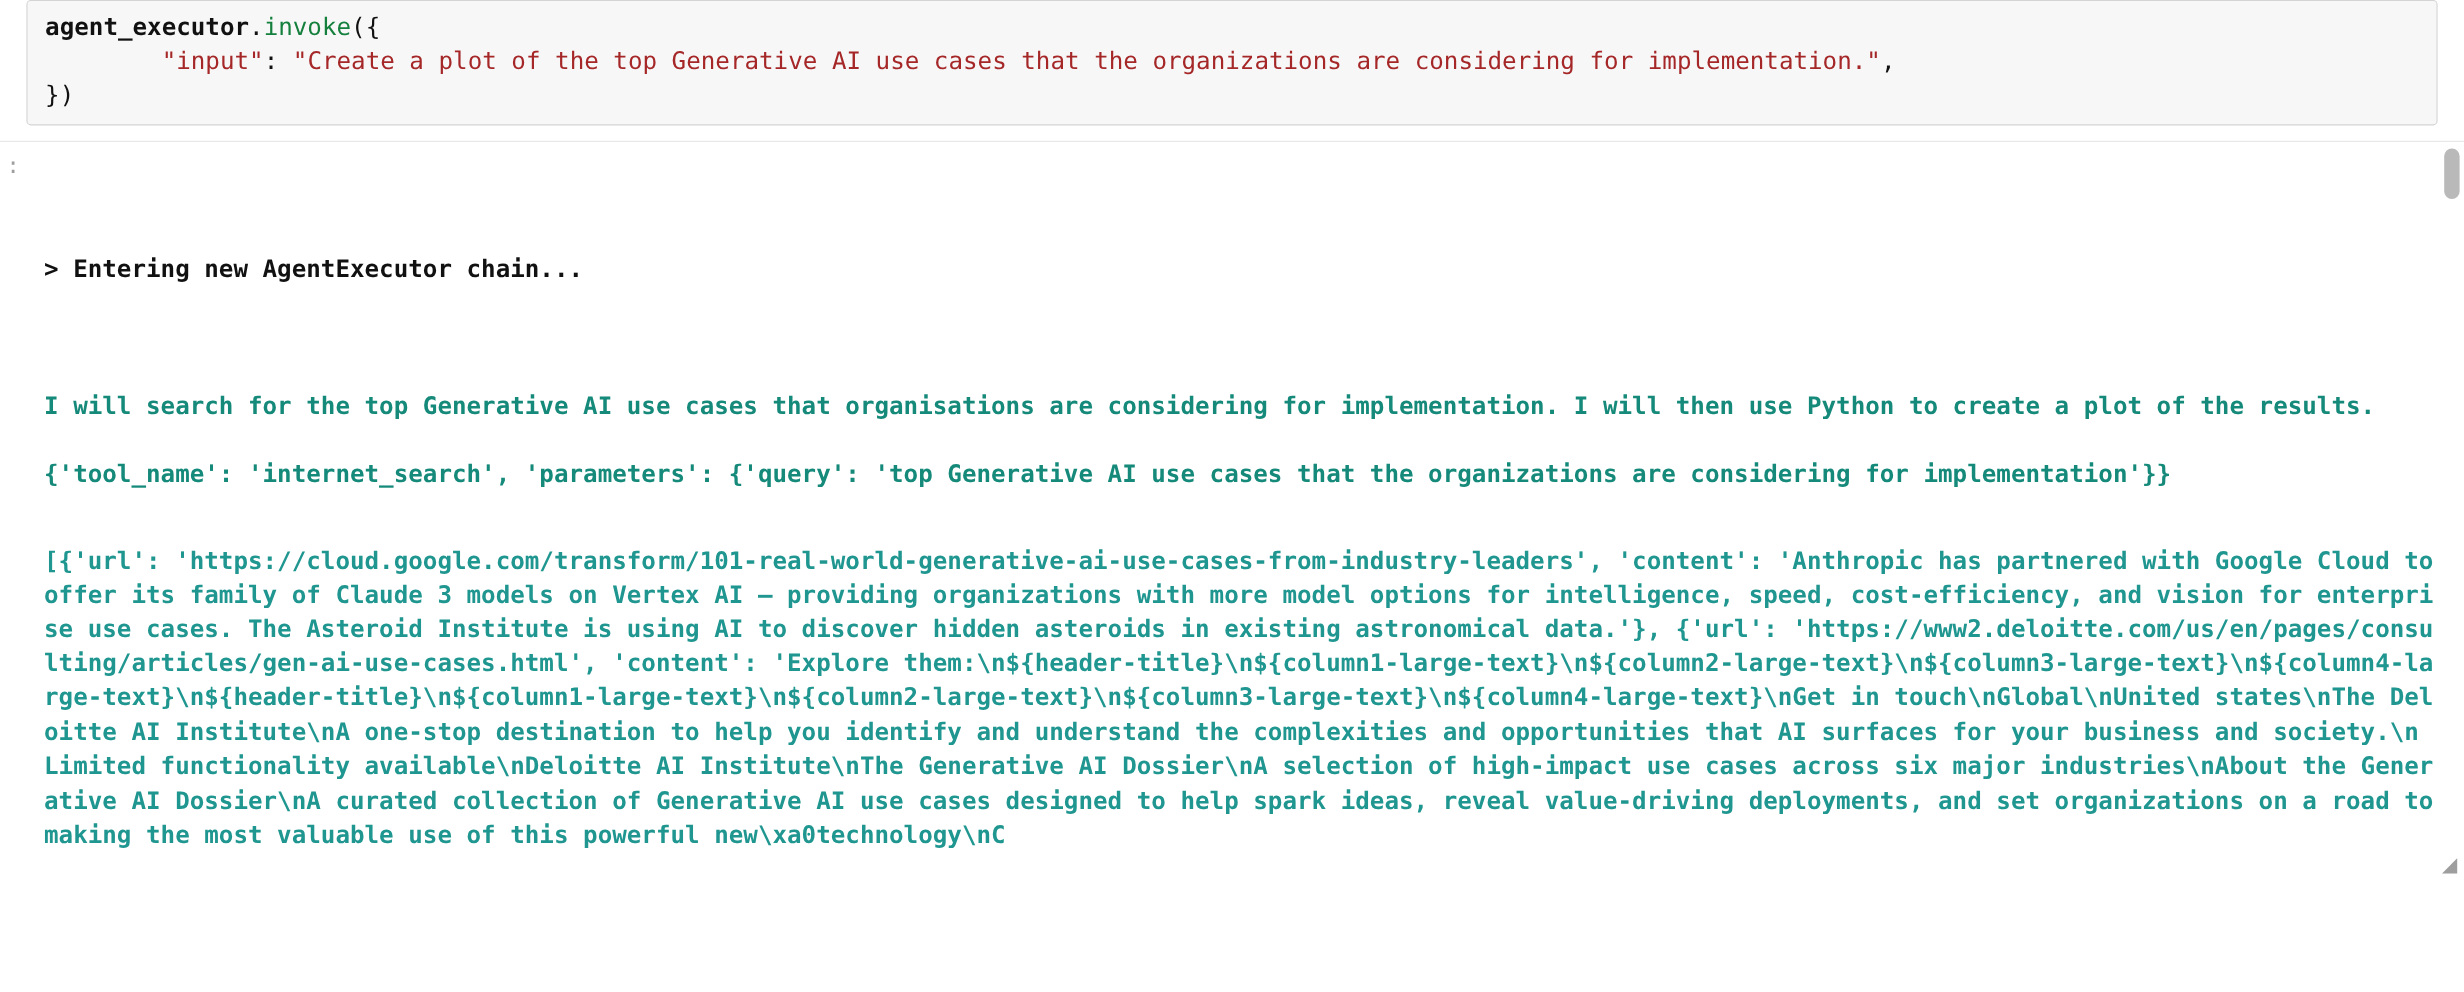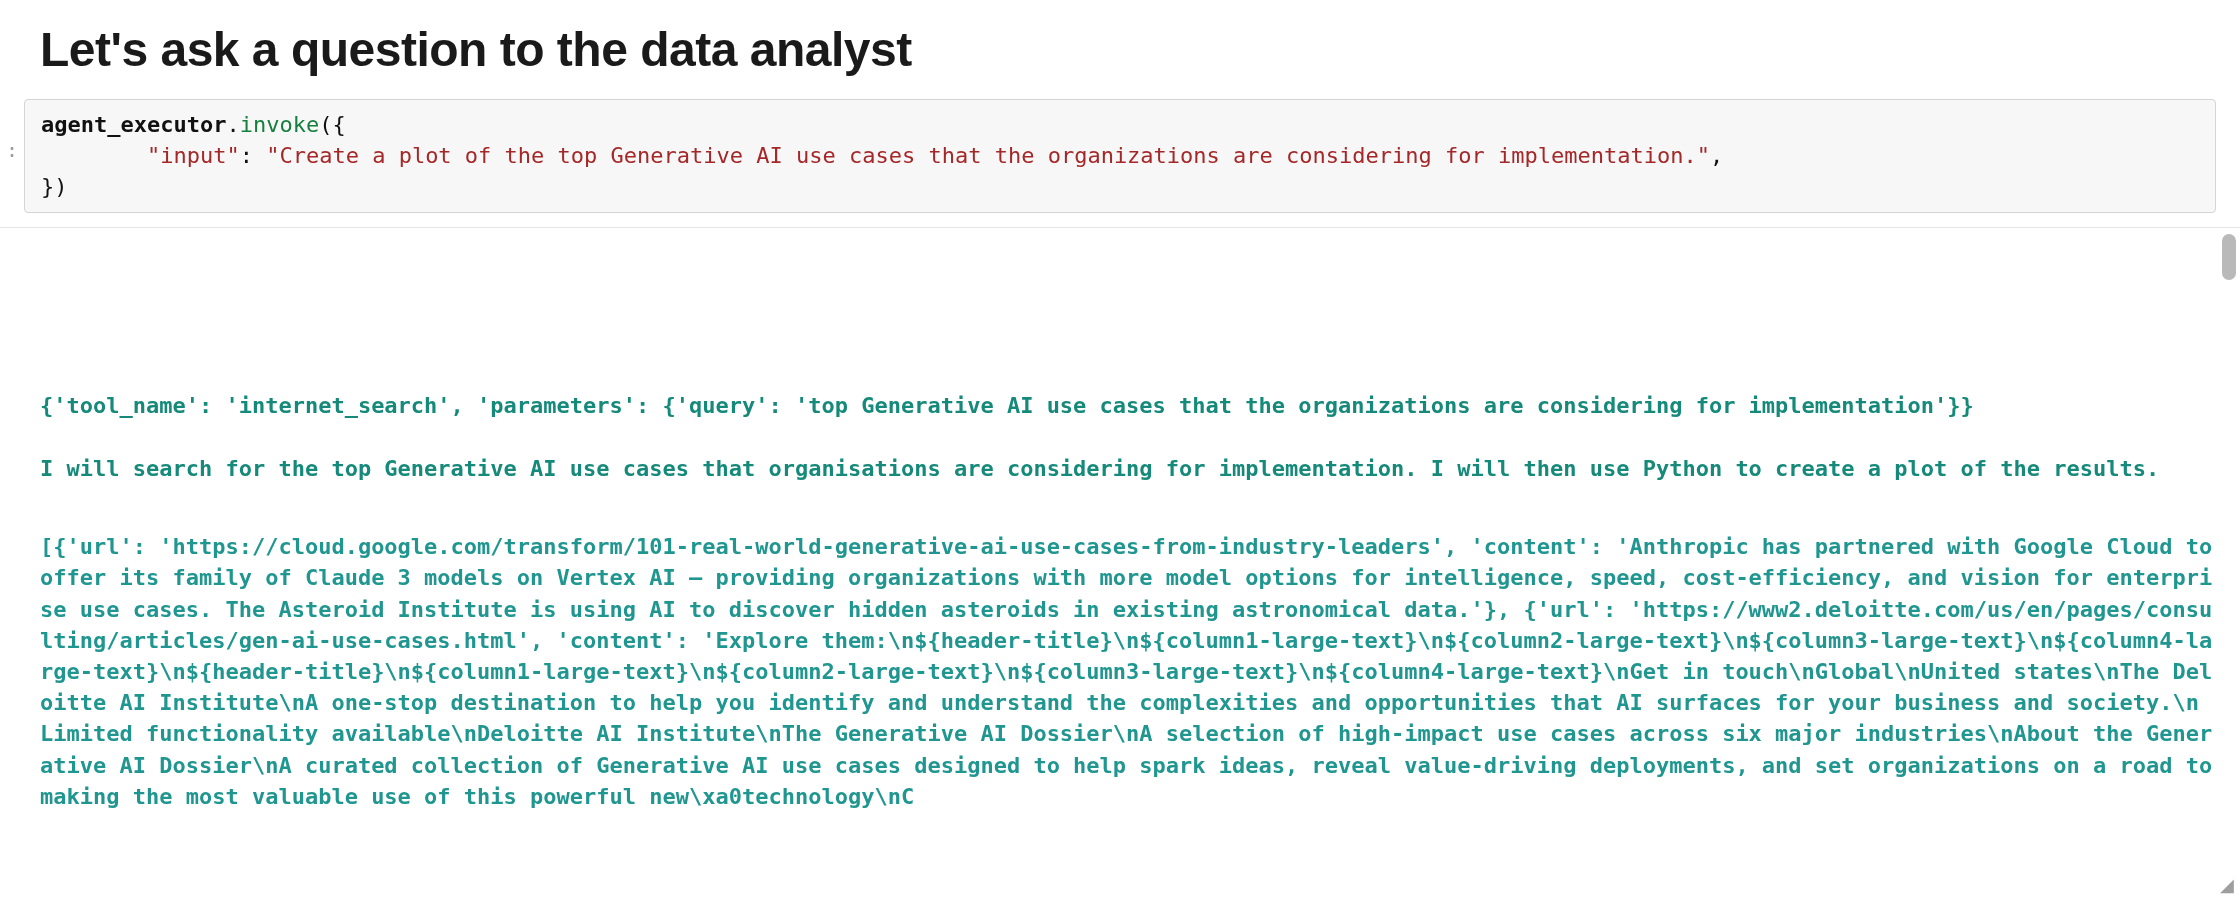--- a/index.html
+++ b/index.html
@@ -95,38 +95,38 @@
     font-size: 18px;
     line-height: 1;
     pointer-events: none;
   }
 </style>
 </head>
 <body>
 
 <div class="page">
 
-  <h1 class="heading">Let's ask a question to the data analyst</h1>
 
   <span class="prompt-gutter">:</span>
 
   <div class="code-cell"><span class="tok-obj">agent_executor</span><span class="tok-punc">.</span><span class="tok-attr">invoke</span><span class="tok-punc">({</span>
 <span>        </span><span class="tok-str">"input"</span><span class="tok-punc">: </span><span class="tok-str">"Create a plot of the top Generative AI use cases that the organizations are considering for implementation."</span><span class="tok-punc">,</span>
 <span class="tok-punc">})</span></div>
 
   <div class="output-wrap">
 
     <div class="scroll-track">
       <div class="scroll-thumb"></div>
     </div>
 
     <div class="output">
 <div class="out-blank"></div>
+<div class="out-strong">&gt; Entering new AgentExecutor chain...</div>
 <div class="out-blank"></div>
+<div class="out-green">I will search for the top Generative AI use cases that organisations are considering for implementation. I will then use Python to create a plot of the results.</div>
 <div class="out-green">{'tool_name': 'internet_search', 'parameters': {'query': 'top Generative AI use cases that the organizations are considering for implementation'}}</div>
-<div class="out-green">I will search for the top Generative AI use cases that organisations are considering for implementation. I will then use Python to create a plot of the results.</div>
 <div class="out-teal">[{'url': 'https://cloud.google.com/transform/101-real-world-generative-ai-use-cases-from-industry-leaders', 'content': 'Anthropic has partnered with Google Cloud to offer its family of Claude 3 models on Vertex AI — providing organizations with more model options for intelligence, speed, cost-efficiency, and vision for enterprise use cases. The Asteroid Institute is using AI to discover hidden asteroids in existing astronomical data.'}, {'url': 'https://www2.deloitte.com/us/en/pages/consulting/articles/gen-ai-use-cases.html', 'content': 'Explore them:\n${header-title}\n${column1-large-text}\n${column2-large-text}\n${column3-large-text}\n${column4-large-text}\n${header-title}\n${column1-large-text}\n${column2-large-text}\n${column3-large-text}\n${column4-large-text}\nGet in touch\nGlobal\nUnited states\nThe Deloitte AI Institute\nA one-stop destination to help you identify and understand the complexities and opportunities that AI surfaces for your business and society.\n Limited functionality available\nDeloitte AI Institute\nThe Generative AI Dossier\nA selection of high-impact use cases across six major industries\nAbout the Generative AI Dossier\nA curated collection of Generative AI use cases designed to help spark ideas, reveal value-driving deployments, and set organizations on a road to making the most valuable use of this powerful new\xa0technology\nC</div>
     </div>
 
     <div class="resize-handle">◢</div>
   </div>
 
 </div>
 
 </body></html>

